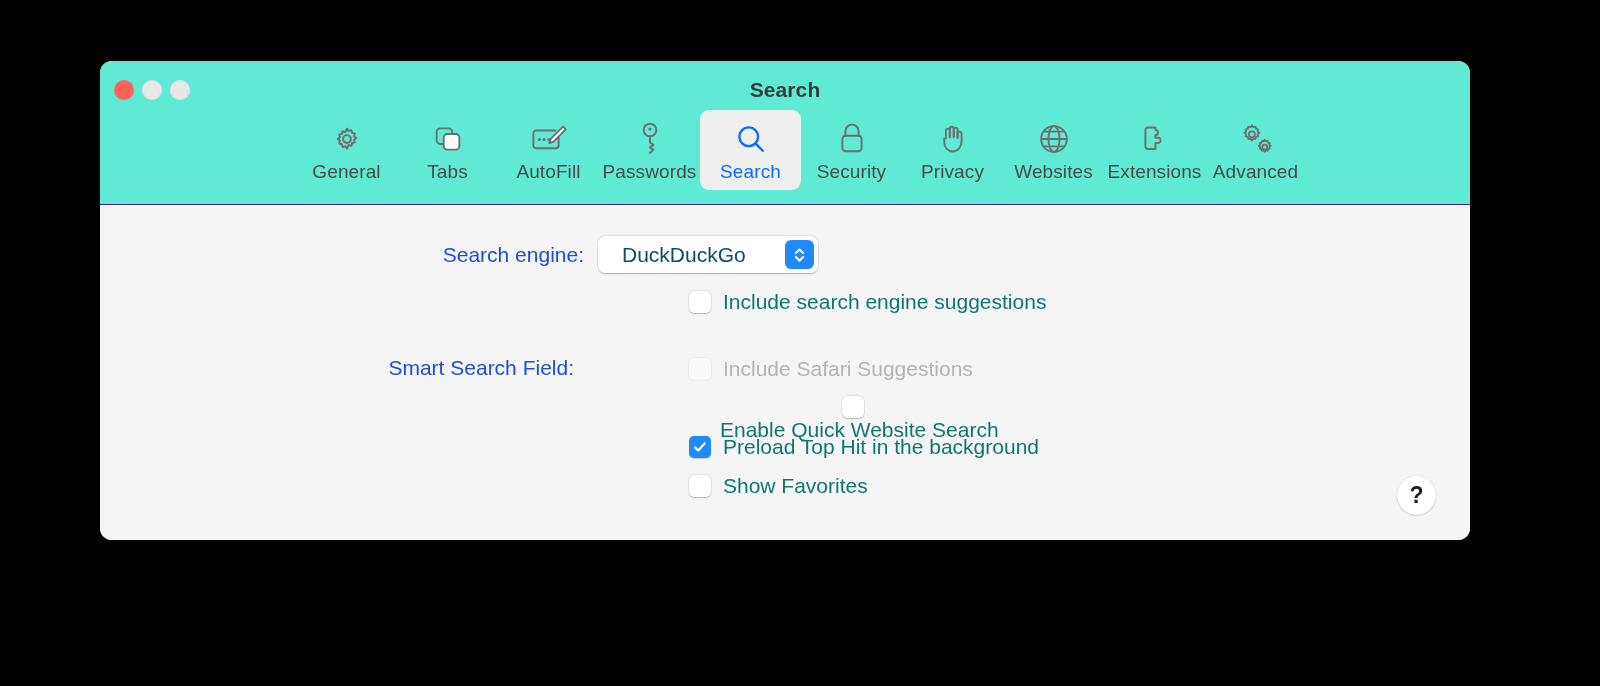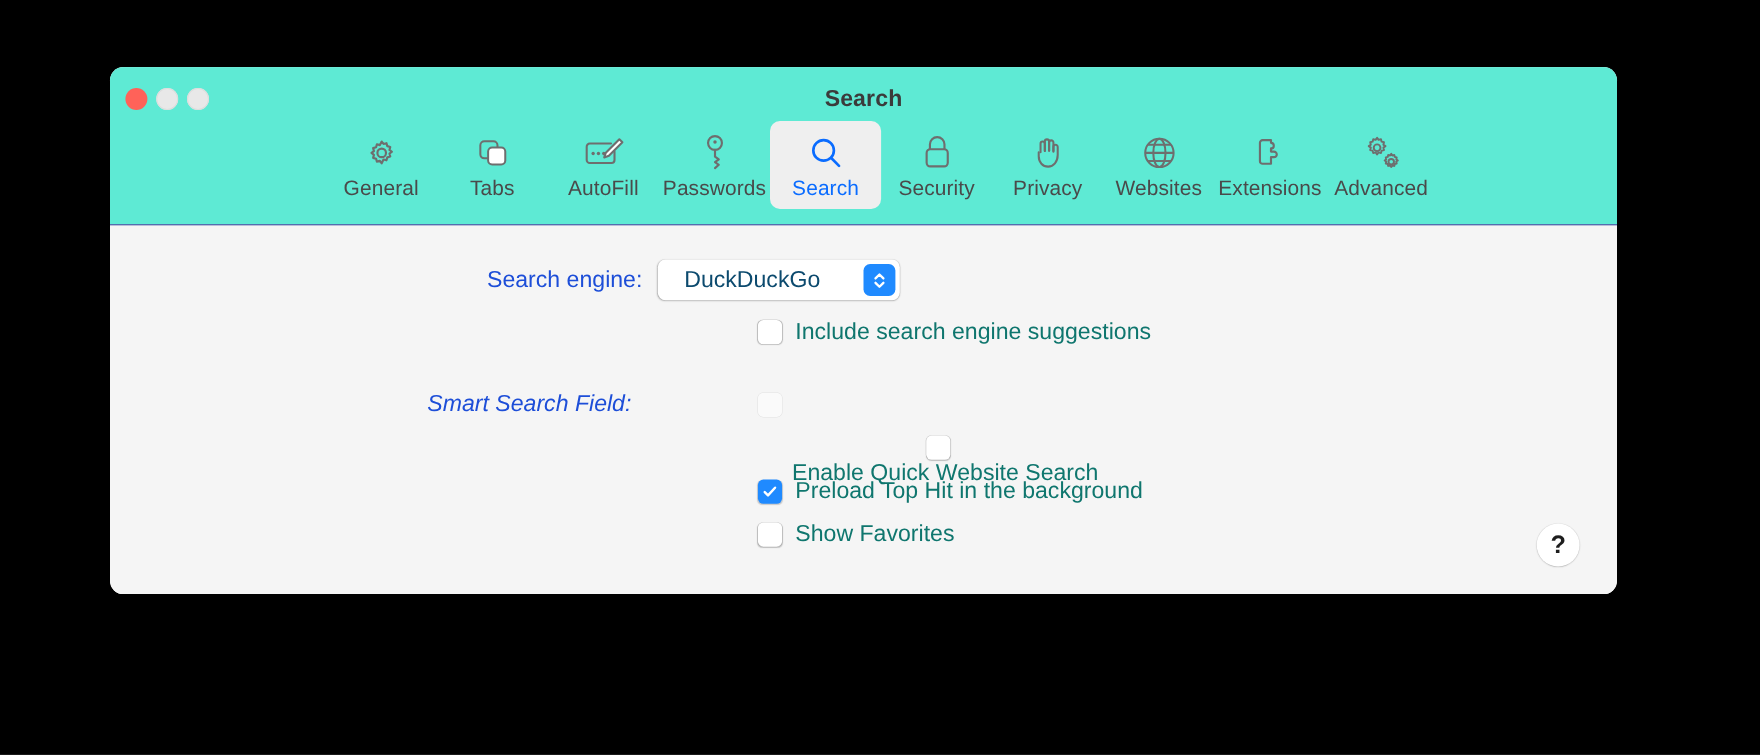--- a/index.html
+++ b/index.html
@@ -197,21 +197,21 @@
   .cblabel {
     margin-left: 12px;
     font-size: 21px;
     color: #0f766e;
     white-space: nowrap;
   }
   .cblabel.disabled { color: #b4b4b4; }
 
   #cb-engine-sugg  { left: 589px; top: 85px; }
   #row-smart       { left: 0px;   top: 151px; width: 1370px; }
-  #row-smart .field-label { width: 474px; font-style: italic; }
+  #row-smart .field-label { width: 474px; }
   #cb-safari-sugg  { left: 589px; top: 152px; }
   #cb-quick-search { left: 608px; top: 191px; flex-direction: column; }
   #cb-preload      { left: 589px; top: 230px; }
   #cb-favorites    { left: 589px; top: 269px; }
 
   .help-btn {
     position: absolute;
     right: 34px;
     bottom: 26px;
     width: 39px;
@@ -377,20 +377,21 @@
         <span class="checkbox"></span>
         <span class="cblabel">Include search engine suggestions</span>
       </div>
 
       <div class="row" id="row-smart">
         <div class="field-label">Smart Search Field:</div>
       </div>
 
       <div class="cbrow" id="cb-safari-sugg">
         <span class="checkbox disabled"></span>
+        <span class="cblabel disabled">Include Safari Suggestions</span>
       </div>
 
       <div class="cbrow" id="cb-quick-search">
         <span class="checkbox"></span>
         <span class="cblabel">Enable Quick Website Search</span>
       </div>
 
       <div class="cbrow" id="cb-preload">
         <span class="checkbox checked">
           <svg width="16" height="16" viewBox="0 0 16 16" fill="none" stroke="#ffffff" stroke-width="2.2" stroke-linecap="round" stroke-linejoin="round">

